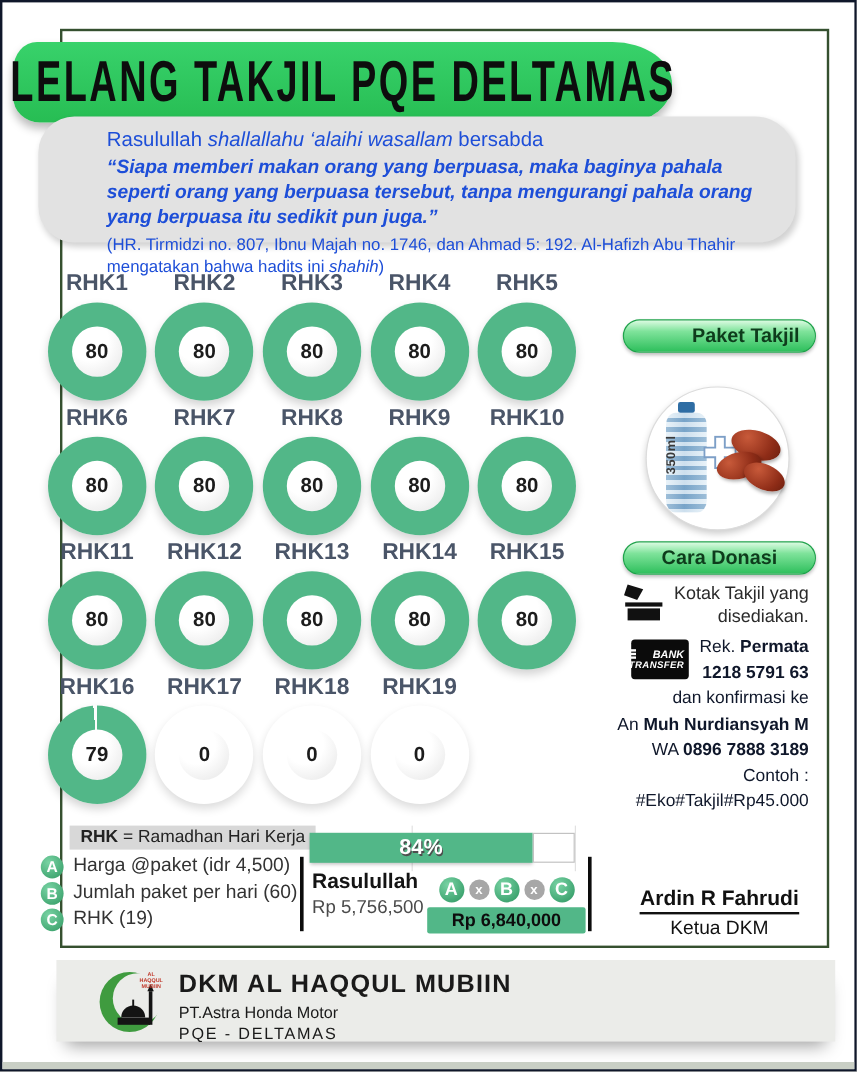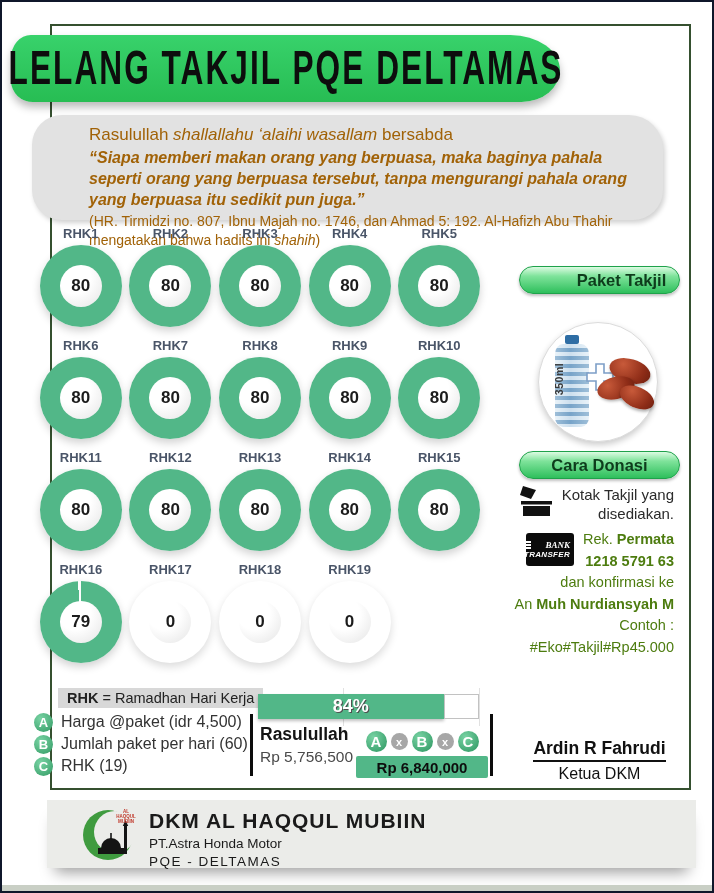--- a/index.html
+++ b/index.html
@@ -14,32 +14,32 @@
   .frame{position:absolute;left:48px;top:22px;width:641px;height:766px;border:2px solid var(--frame);}
   
   .banner{position:absolute;left:9px;top:33px;width:549px;height:67px;
     background:linear-gradient(180deg,#38d26b,#27bd53);
     border-radius:36px 90px 70px 40px / 42px 64px 58px 38px;
     box-shadow:0 5px 8px rgba(0,0,0,.28);
     display:flex;align-items:center;justify-content:center;}
   .banner .title{display:inline-block;font-size:31px;font-weight:bold;letter-spacing:2px;color:#0d0d0d;
     transform:scale(1.02,1.55);white-space:nowrap;}
   
-  .quote-box{position:absolute;left:30px;top:113px;width:631px;height:105px;background:var(--quote-bg);
+  .quote-box{position:absolute;left:30px;top:95px;width:631px;height:105px;background:var(--quote-bg);
     border-radius:30px 34px 30px 30px;padding:9px 24px 8px 57px;box-shadow:2px 3px 5px rgba(0,0,0,.18);
-    color:#a16207;}
+    color:#1d4ed8;}
   .quote-box .intro{font-size:17px;line-height:22px;}
   .quote-box .quote{font-size:16px;font-weight:bold;font-style:italic;line-height:21px;margin-top:1px;}
   .quote-box .source{font-size:14px;line-height:19px;margin-top:2px;}
   .it{font-style:italic;}
   
   .donut-grid{position:absolute;left:34px;top:224px;width:448px;display:grid;
     grid-template-columns:repeat(5,1fr);grid-auto-rows:112px;}
   .cell{display:flex;flex-direction:column;align-items:center;}
-  .dlabel{font-size:13px;font-weight:bold;color:#4a5568;margin-bottom:4px;}
+  .dlabel{font-size:19px;font-weight:bold;color:#4a5568;margin-bottom:4px;}
   .donut{position:relative;width:82px;height:82px;border-radius:50%;
     background:conic-gradient(var(--green) calc(var(--p)*1%), #fdfdfd 0);
     box-shadow:0 4px 8px rgba(0,0,0,.18);}
   .donut.empty{background:#fff;box-shadow:0 4px 8px rgba(0,0,0,.14);}
   .hole{position:absolute;inset:20px;border-radius:50%;
     background:radial-gradient(circle at 35% 30%, #ffffff 40%, #e4e4e4 100%);
     display:flex;align-items:center;justify-content:center;
     font-size:17px;font-weight:bold;color:#1c1c1c;}
   
   .pill{position:absolute;left:517px;width:161px;height:28px;border-radius:15px;
@@ -63,31 +63,31 @@
   .ml{position:absolute;left:-12px;top:38px;transform:rotate(-90deg);font-size:10.5px;font-weight:bold;color:#3a3a3a;letter-spacing:.5px;}
   .plus{position:absolute;left:47px;top:40px;}
   .dates{position:absolute;right:4px;top:24px;width:58px;height:70px;}
   .date{position:absolute;border-radius:50%;
     background:radial-gradient(circle at 30% 30%, #c85a3a, #8e2c17 65%, #6b1f0f);
     box-shadow:1px 2px 3px rgba(0,0,0,.3);}
   .d1{width:42px;height:24px;top:12px;right:2px;transform:rotate(16deg);}
   .d2{width:38px;height:22px;top:30px;right:18px;transform:rotate(-14deg);}
   .d3{width:36px;height:21px;top:40px;right:-2px;transform:rotate(24deg);}
   
-  .kotak-row{position:absolute;left:512px;top:483px;width:160px;display:flex;gap:8px;align-items:flex-start;justify-content:flex-end;}
+  .kotak-row{position:absolute;left:512px;top:483px;width:160px;display:flex;gap:8px;align-items:center;justify-content:flex-end;}
   .kotak-text{font-size:15px;line-height:19px;color:#2b2b2b;text-align:right;}
   .bank-badge{position:absolute;left:524px;top:531px;width:48px;height:33px;background:#0b0b0b;border-radius:3px;
     color:#fff;font-style:italic;font-weight:bold;display:flex;flex-direction:column;align-items:flex-end;
     justify-content:center;padding:2px 4px;}
-  .bank-badge .b1{font-size:9px;display:flex;align-items:center;gap:14px;font-family:Liberation Serif, serif;}
+  .bank-badge .b1{font-size:9px;display:flex;align-items:center;gap:14px;}
   .bank-badge .b2{font-size:8px;letter-spacing:.3px;}
   .bars{display:inline-flex;flex-direction:column;gap:1.5px;}
   .bars i{display:block;width:9px;height:1.5px;background:#fff;}
   .bank-text{position:absolute;left:498px;top:527px;width:174px;text-align:right;
-    font-size:14.5px;line-height:21.5px;color:#4d7c0f;}
+    font-size:14.5px;line-height:21.5px;color:#0f172a;}
   .b{font-weight:bold;}
   
   .signature{position:absolute;left:515px;top:736px;width:165px;text-align:center;color:#111;}
   .sig-name{display:inline-block;font-size:17.5px;font-weight:bold;border-bottom:2px solid #111;padding-bottom:1px;}
   .sig-role{font-size:16px;margin-top:3px;}
   
   .legend-chip{position:absolute;left:56px;top:686px;background:#d8d8d8;padding:2px 9px;font-size:14.5px;color:#222;}
   .legend-list{position:absolute;left:32px;top:709px;}
   .legend-item{display:flex;align-items:center;gap:8px;height:22px;}
   .abadge{width:19px;height:19px;border-radius:50%;flex:0 0 19px;
@@ -305,20 +305,21 @@
         <span>BANK</span>
       </span>
     <span class="b2">TRANSFER</span>
   </div>
 
   <div class="bank-text">
     <div><span>Rek. </span><span class="b">Permata</span></div>
     <div class="b">1218 5791 63</div>
     <div>dan konfirmasi ke</div>
     <div><span>An </span><span class="b">Muh Nurdiansyah M</span></div>
+    <div><span>WA </span><span class="b">0896 7888 3189</span></div>
     <div>Contoh :</div>
     <div>#Eko#Takjil#Rp45.000</div>
   </div>
 
   <div class="legend-chip"><span class="b">RHK</span><span> = Ramadhan Hari Kerja</span></div>
   <div class="legend-list" id="legend-list">
       <div class="legend-item">
         <span class="abadge">A</span>
         <span class="ltext">Harga @paket (idr 4,500)</span>
       </div>

